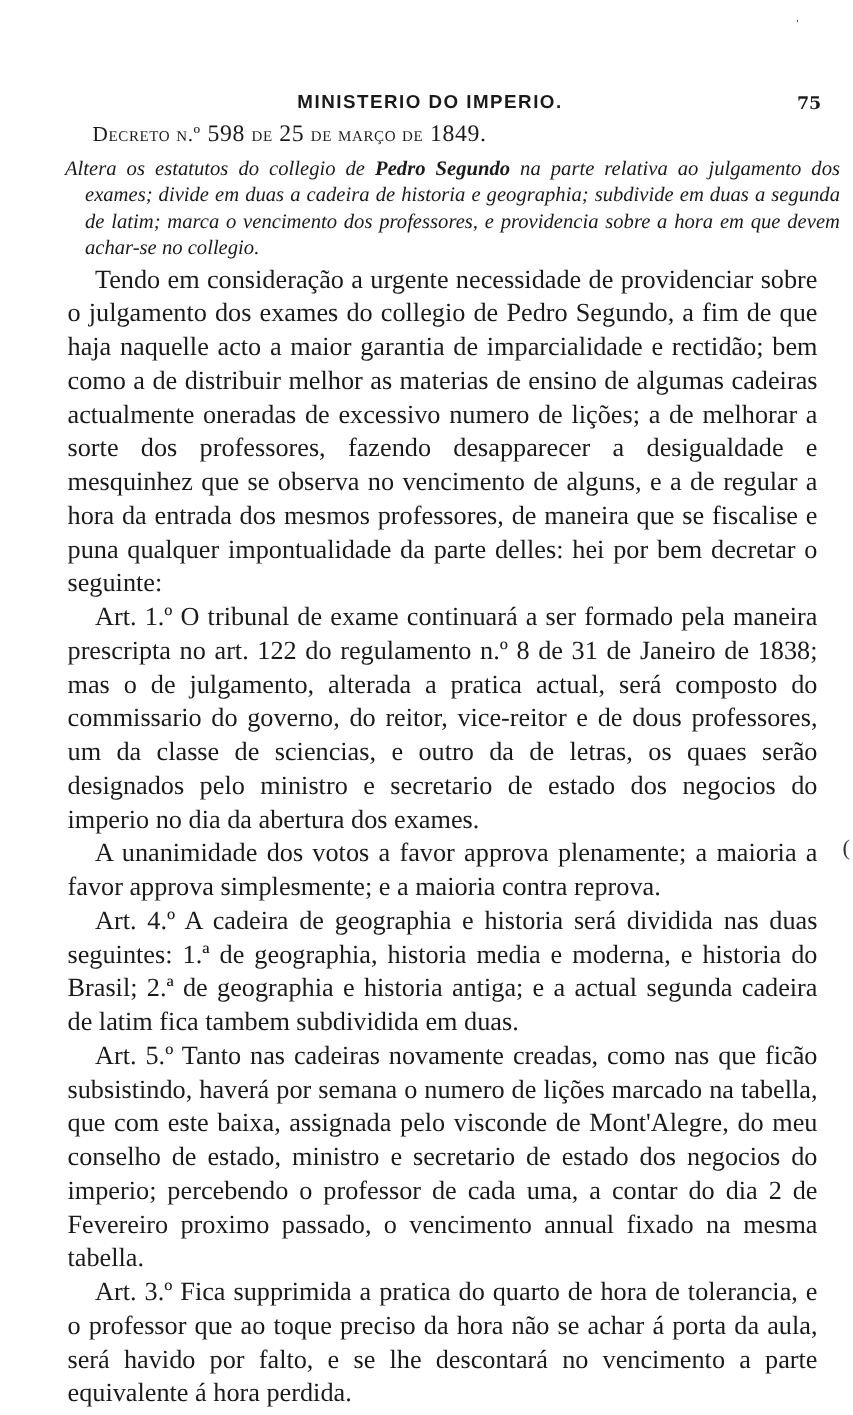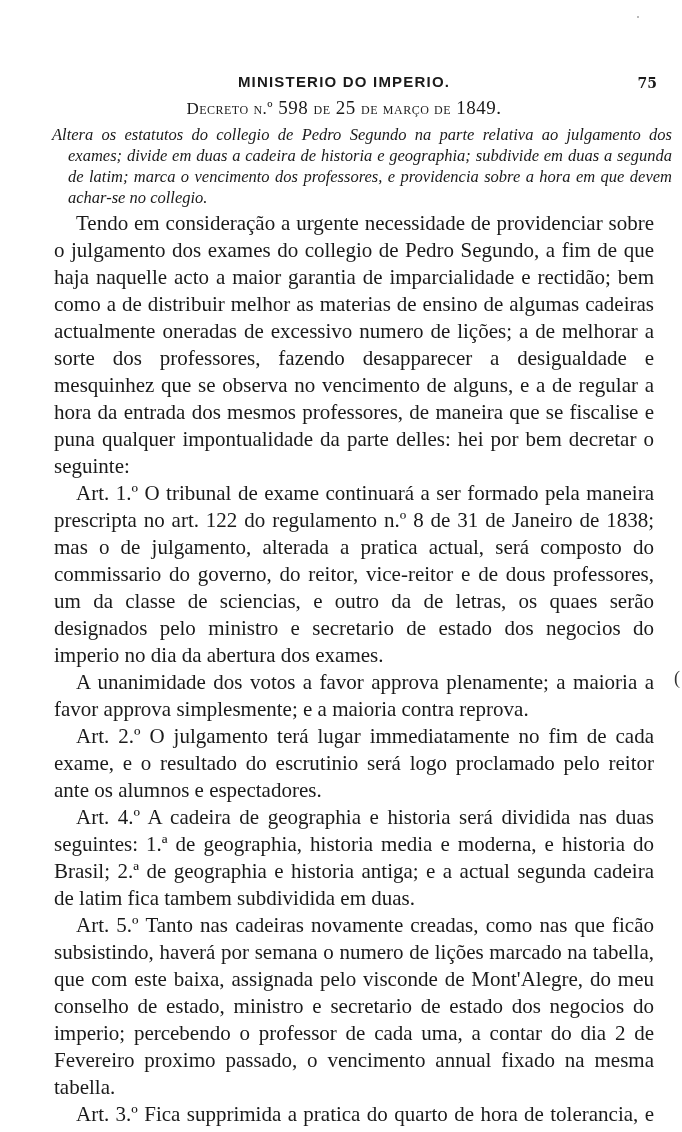--- a/index.html
+++ b/index.html
@@ -44,21 +44,21 @@
       top: 2px;
       font-family: "DejaVu Serif", serif;
       font-weight: bold;
       font-size: 14px;
     }
     .decree-title {
       position: absolute;
       top: 97px;
       left: 0;
       width: 540px;
-      text-align: center;
+      text-align: left;
       font-size: 19px;
       letter-spacing: 0.5px;
     }
     .decree-title .sc {
       font-variant: small-caps;
       font-size: 17px;
     }
     .summary {
       position: absolute;
       top: 124px;
@@ -66,21 +66,21 @@
       width: 604px;
       font-style: italic;
       font-size: 16.5px;
       line-height: 21px;
       text-align: justify;
       text-indent: 0;
       padding-left: 16px;
       text-indent: -16px;
     }
     .summary b {
-      font-weight: normal;
+      font-weight: bold;
     }
     .body-text {
       position: absolute;
       top: 210px;
       left: -20px;
       width: 600px;
       font-size: 21px;
       line-height: 27px;
       text-align: justify;
     }
@@ -114,21 +114,20 @@
   </div>
 
   <div class="summary">
     <span>Altera os estatutos do collegio de </span><b>Pedro Segundo</b><span> na parte relativa ao julgamento dos exames; divide em duas a cadeira de historia e geographia; subdivide em duas a segunda de latim; marca o vencimento dos professores, e providencia sobre a hora em que devem achar-se no collegio.</span>
   </div>
 
   <div class="body-text">
     <p>Tendo em consideração a urgente necessidade de providenciar sobre o julgamento dos exames do collegio de Pedro Segundo, a fim de que haja naquelle acto a maior garantia de imparcialidade e rectidão; bem como a de distribuir melhor as materias de ensino de algumas cadeiras actualmente oneradas de excessivo numero de lições; a de melhorar a sorte dos professores, fazendo desapparecer a desigualdade e mesquinhez que se observa no vencimento de alguns, e a de regular a hora da entrada dos mesmos professores, de maneira que se fiscalise e puna qualquer impontualidade da parte delles: hei por bem decretar o seguinte:</p>
     <p>Art. 1.º O tribunal de exame continuará a ser formado pela maneira prescripta no art. 122 do regulamento n.º 8 de 31 de Janeiro de 1838; mas o de julgamento, alterada a pratica actual, será composto do commissario do governo, do reitor, vice-reitor e de dous professores, um da classe de sciencias, e outro da de letras, os quaes serão designados pelo ministro e secretario de estado dos negocios do imperio no dia da abertura dos exames.</p>
     <p>A unanimidade dos votos a favor approva plenamente; a maioria a favor approva simplesmente; e a maioria contra reprova.</p>
-    <p>Art. 2.º O julgamento terá lugar immediatamente no fim de cada exame, e o resultado do escrutinio será logo proclamado pelo reitor ante os alumnos e espectadores.</p>
     <p>Art. 4.º A cadeira de geographia e historia será dividida nas duas seguintes: 1.ª de geographia, historia media e moderna, e historia do Brasil; 2.ª de geographia e historia antiga; e a actual segunda cadeira de latim fica tambem subdividida em duas.</p>
     <p>Art. 5.º Tanto nas cadeiras novamente creadas, como nas que ficão subsistindo, haverá por semana o numero de lições marcado na tabella, que com este baixa, assignada pelo visconde de Mont'Alegre, do meu conselho de estado, ministro e secretario de estado dos negocios do imperio; percebendo o professor de cada uma, a contar do dia 2 de Fevereiro proximo passado, o vencimento annual fixado na mesma tabella.</p>
     <p>Art. 3.º Fica supprimida a pratica do quarto de hora de tolerancia, e o professor que ao toque preciso da hora não se achar á porta da aula, será havido por falto, e se lhe descontará no vencimento a parte equivalente á hora perdida.</p>
     <p>Art. 7.º Ficão revogadas todas as disposições em contrario.</p>
   </div>
 
 </div>
 
 <div class="margin-mark" style="left:636px; top:4px;">ˌ</div>
 <div class="margin-mark" style="left:674px; top:668px; font-size:18px;">(</div>

